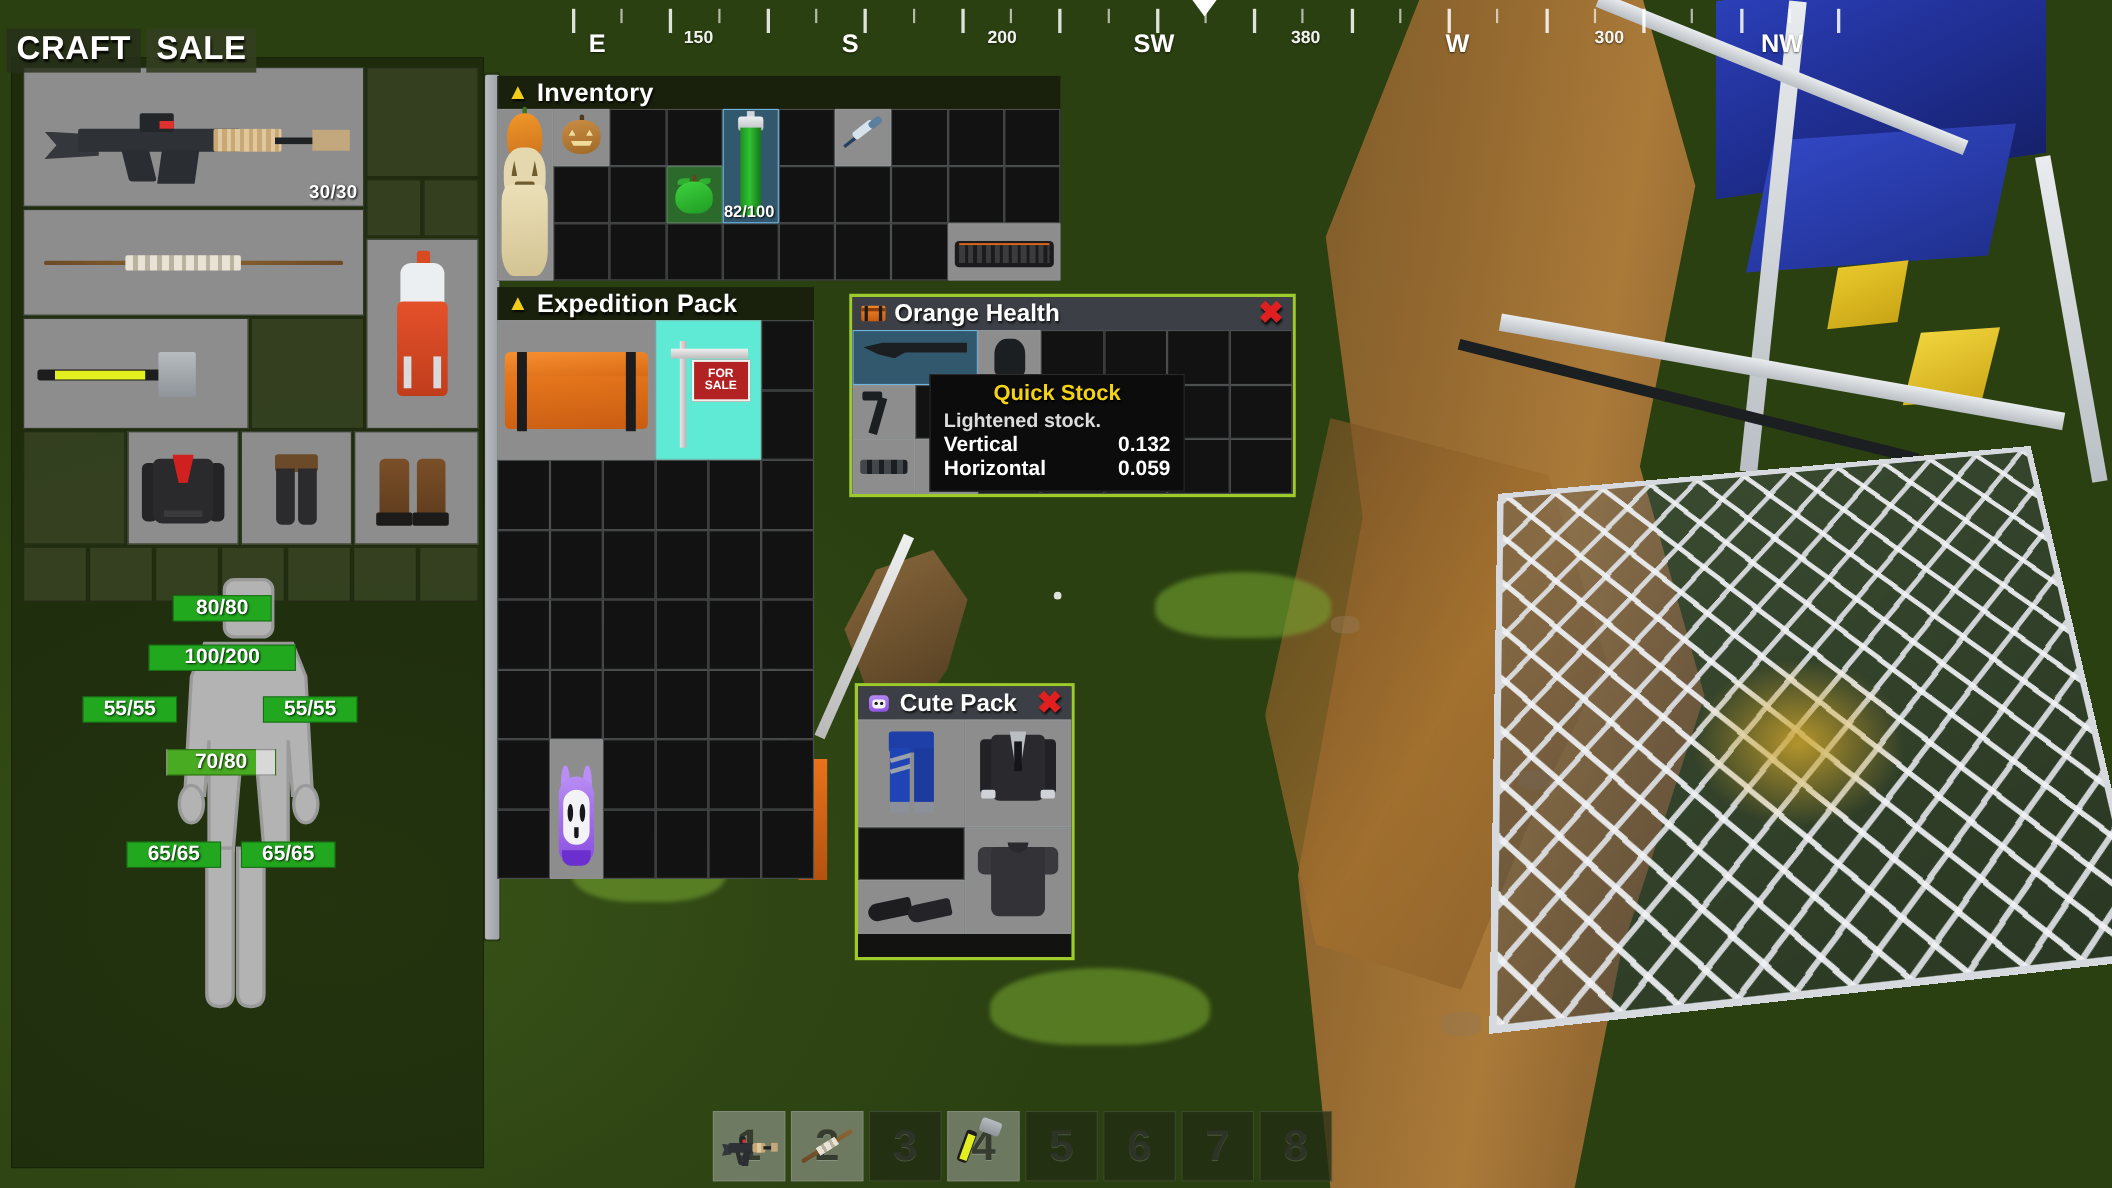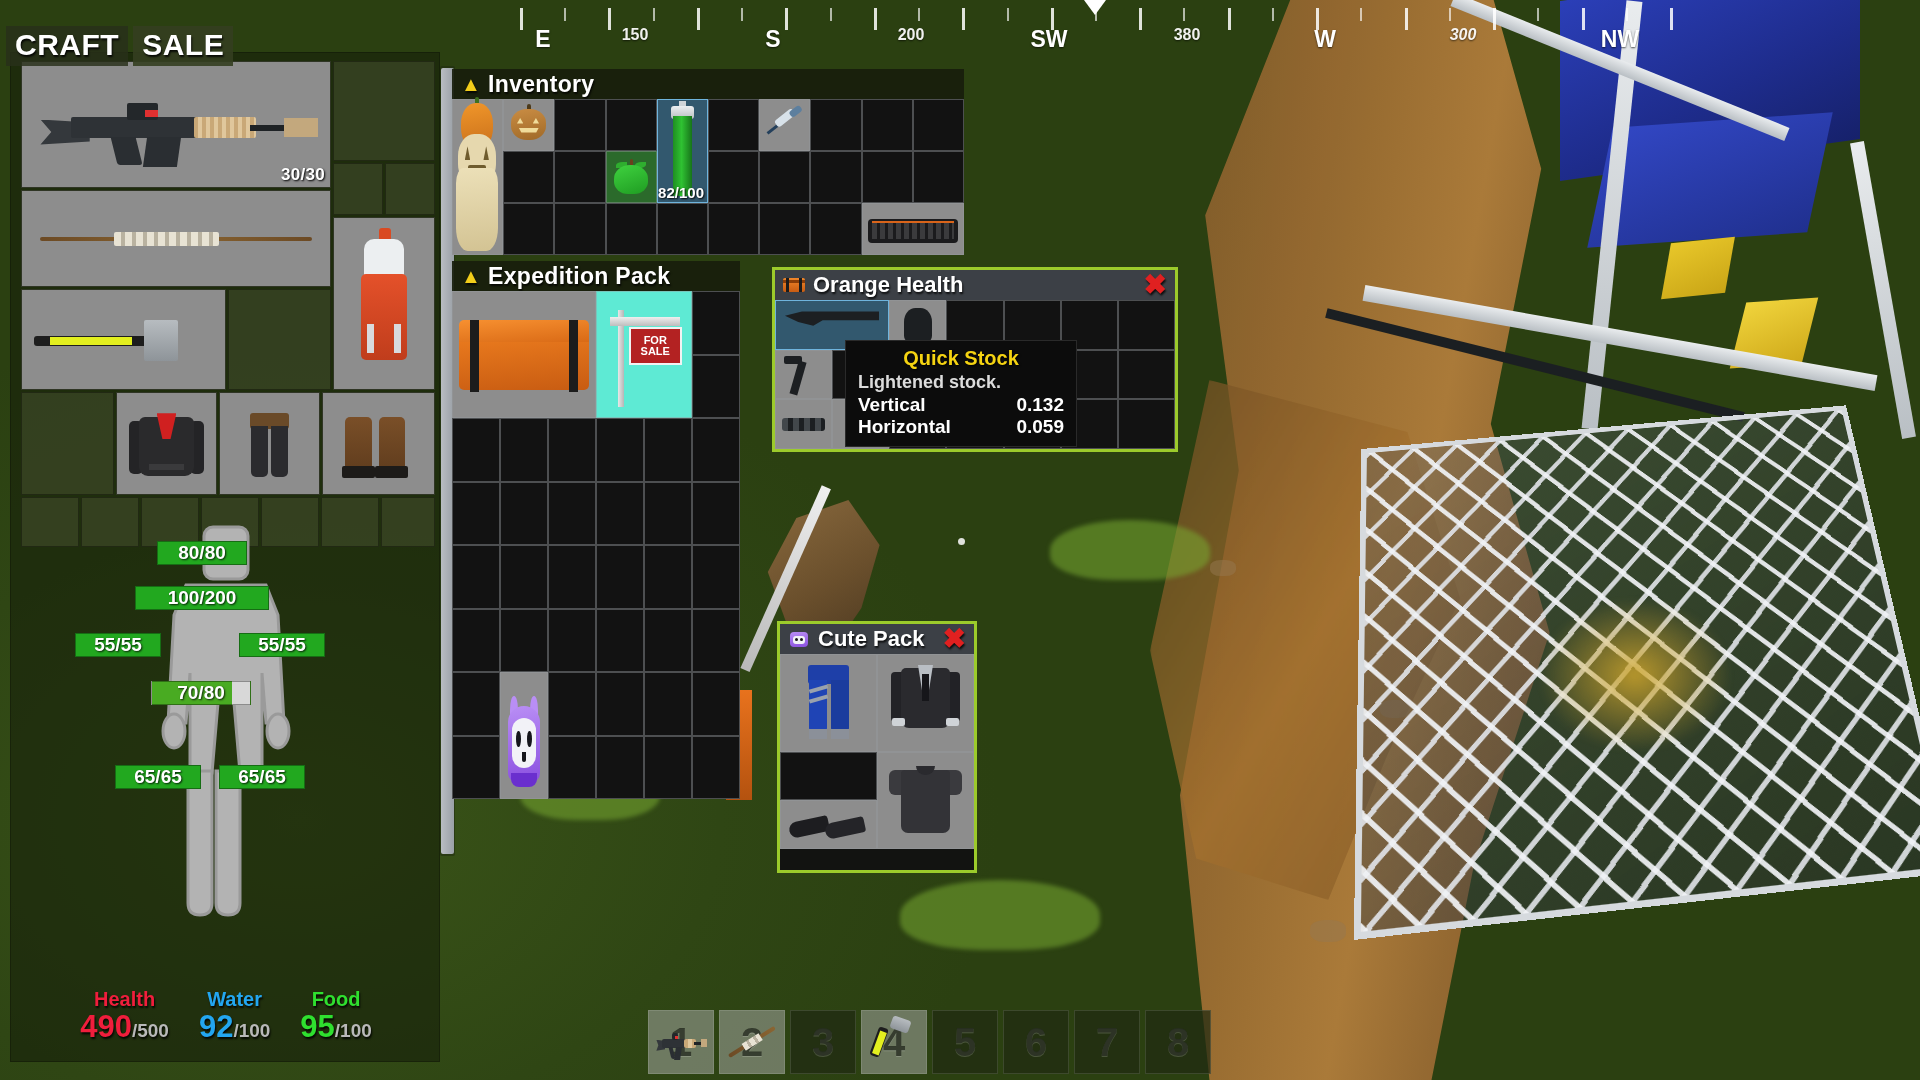--- a/index.html
+++ b/index.html
@@ -407,21 +407,21 @@
         <div class="tick major" style="left: 100%;"></div>
       </div>
     <div id="compass-labels">
         <div class="lbl card" style="left: 2%;">E</div>
         <div class="lbl deg" style="left: 10%;">150</div>
         <div class="lbl card" style="left: 22%;">S</div>
         <div class="lbl deg" style="left: 34%;">200</div>
         <div class="lbl card" style="left: 46%;">SW</div>
         <div class="lbl deg" style="left: 58%;">380</div>
         <div class="lbl card" style="left: 70%;">W</div>
-        <div class="lbl deg" style="left: 82%; font-style: italic;">300</div>
+        <div class="lbl deg" style="left: 82%;">300</div>
         <div class="lbl card" style="left: 94%; padding-left: 38px;">NW</div>
       </div>
     <div class="needle"></div>
   </div>
 
   <div class="tabs">
     <div class="tab">CRAFT</div>
     <div class="tab active">SALE</div>
   </div>
 
@@ -522,34 +522,20 @@
       </svg>
       <div class="hp" style="left:146px;top:18px;width:90px">80/80</div>
       <div class="hp" style="left:124px;top:63px;width:134px">100/200</div>
       <div class="hp" style="left:64px;top:110px;width:86px">55/55</div>
       <div class="hp" style="left:228px;top:110px;width:86px">55/55</div>
       <div class="hp partial" style="left:140px;top:158px;width:100px">70/80</div>
       <div class="hp" style="left:104px;top:242px;width:86px">65/65</div>
       <div class="hp" style="left:208px;top:242px;width:86px">65/65</div>
     </div>
 
-    <div class="vitals">
-      <div class="vital">
-        <div class="name" style="color:#f01e3c">Health</div>
-        <div class="nums"><span class="cur" style="color:#f01e3c">490</span><span class="max">/500</span></div>
-      </div>
-      <div class="vital">
-        <div class="name" style="color:#23a6f0">Water</div>
-        <div class="nums"><span class="cur" style="color:#23a6f0">92</span><span class="max">/100</span></div>
-      </div>
-      <div class="vital">
-        <div class="name" style="color:#2fe02f">Food</div>
-        <div class="nums"><span class="cur" style="color:#2fe02f">95</span><span class="max">/100</span></div>
-      </div>
-    </div>
   </div>
 
   <div class="scroll-track">
     <div class="scroll-thumb"></div>
   </div>
 
   <div class="section-hdr" style="left:452px;top:69px;width:512px">
     <span class="chev">▲</span>
     <span>Inventory</span>
   </div>

